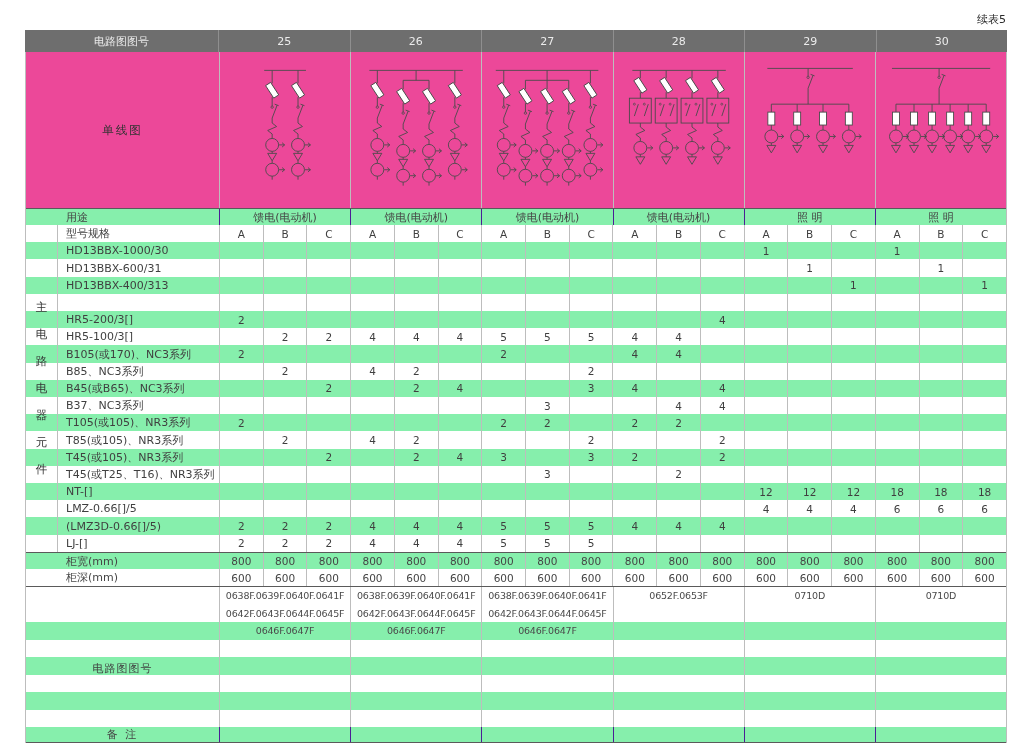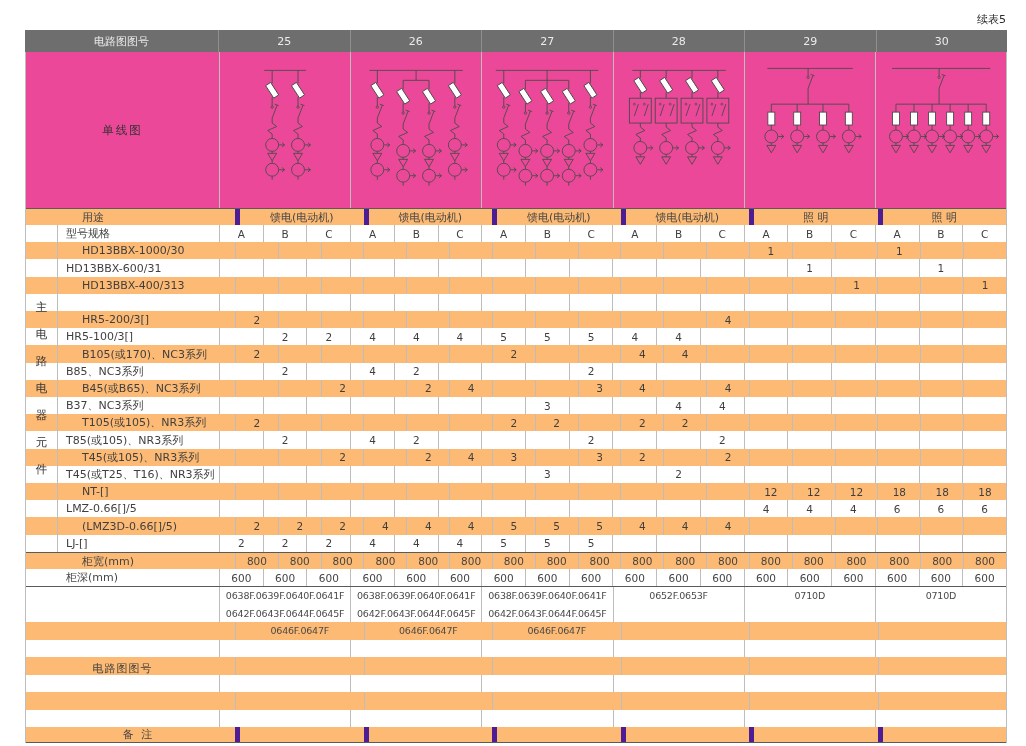--- a/index.html
+++ b/index.html
@@ -19,27 +19,27 @@
   .hdr-corner { width:193px; flex:0 0 193px; border-left:none; }
 
   .tbl-body { border-left:1px solid #bdbdbd; border-right:1px solid #bdbdbd; }
 
   .diag-row { display:flex; height:156px; background:#ec4899; }
   .diag-lbl { width:193px; flex:0 0 193px; display:flex; align-items:center; justify-content:center; font-size:11.5px; color:#333; letter-spacing:2px; }
   .diag-cell { flex:1 1 0; border-left:1px solid #bdbdbd; }
   .diag-cell svg { display:block; width:100%; height:100%; }
 
   .row { display:flex; align-items:center; font-size:11px; color:#454545; }
-  .pink { background:#fdba74;padding-left:16px; }
+  .pink { background:#86efac; }
   .white { background:#ffffff; }
   .lbl-cell { width:193px; flex:0 0 193px; height:100%; display:flex; align-items:center; }
   .left-pad { padding-left:40px; }
   .center-lbl { justify-content:center; letter-spacing:2px; }
   .val-cell { flex:1 1 0; height:100%; display:flex; align-items:center; justify-content:center; border-left:1px solid #bdbdbd; font-size:10.5px; }
-  .use-cell { flex:1 1 0; height:100%; display:flex; align-items:center; justify-content:center; border-left:5px solid #4c1d95; font-size:11px;text-align:center; }
+  .use-cell { flex:1 1 0; height:100%; display:flex; align-items:center; justify-content:center; border-left:1px solid #4c1d95; font-size:11px;text-align:center; }
 
   .usage-row { height:17px; border-top:1px solid #5a5a5a; }
 
   .grid-sec { position:relative; height:327px; }
   .grid-rows { display:flex; flex-direction:column; height:100%; }
   .g-row { flex:1 1 0; display:flex; align-items:center; font-size:11px;text-align:center; }
   .side-col { position:absolute; left:0; top:0; width:32px; height:100%; border-right:1px solid #bdbdbd;
     display:flex; flex-direction:column; align-items:center; justify-content:center; gap:12px;
     font-size:11.5px; color:#333; z-index:2; pointer-events:none; }
 

